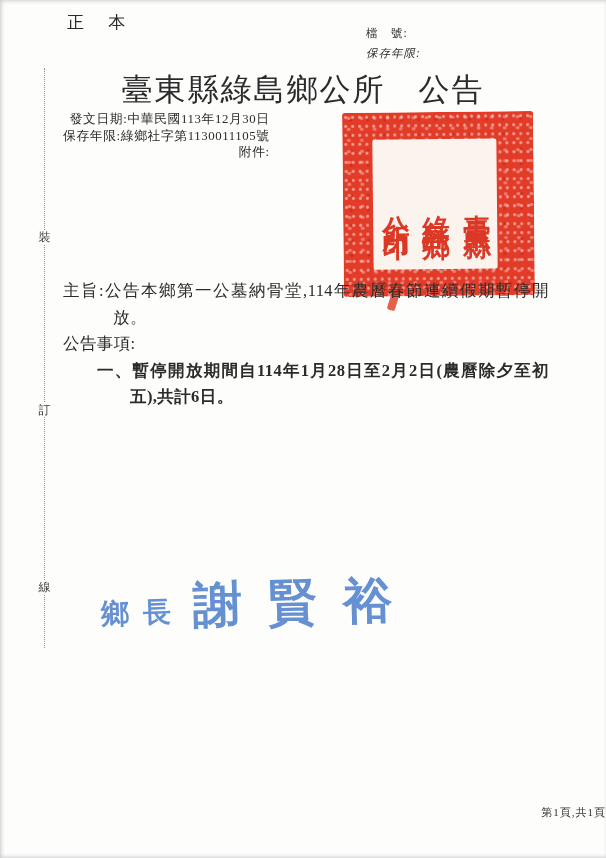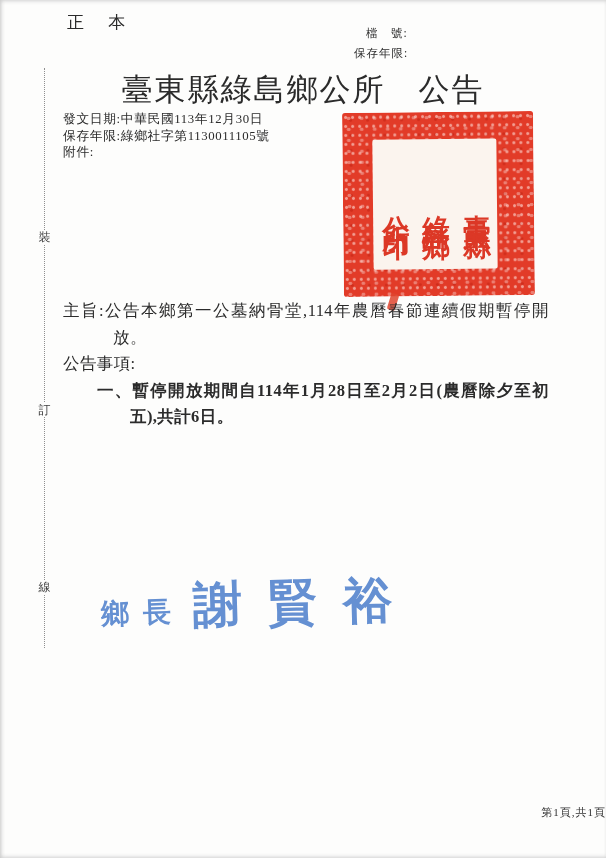--- a/index.html
+++ b/index.html
@@ -4,23 +4,23 @@
 <style>
   html,body{margin:0;padding:0;background:#e9e9e9;}
   #page{
     position:relative;width:606px;height:858px;background:#fdfdfc;
     font-family:"Liberation Serif","DejaVu Serif",serif;color:#2b2b2b;
     overflow:hidden;margin:0 auto;
     box-shadow:inset 3px 0 4px -2px #c9c9c9, inset 0 3px 4px -2px #d5d5d5, inset 0 -3px 4px -2px #d5d5d5;
   }
   .copy-label{position:absolute;left:67px;top:11px;font-size:17px;letter-spacing:10px;white-space:nowrap;}
   .file-no{position:absolute;left:366px;top:26px;font-size:11.5px;letter-spacing:1px;}
-  .retention{position:absolute;left:354px;top:46px;font-size:11.5px;letter-spacing:1px;}
+  .retention{position:absolute;left:366px;top:46px;font-size:11.5px;letter-spacing:1px;font-style:italic;}
   .doc-title{position:absolute;left:0;top:69px;width:100%;text-align:center;font-size:31px;letter-spacing:2px;white-space:nowrap;}
-  .meta{position:absolute;left:63px;top:111px;font-size:12.8px;line-height:16.5px;letter-spacing:0.6px;}
+  .meta{position:absolute;left:63px;top:111px;font-size:12.8px;line-height:16.5px;letter-spacing:0.6px;text-align:right;}
   .meta div{white-space:nowrap;}
 
   
   .bind-line{position:absolute;left:44px;top:68px;height:580px;width:0;border-left:1px dotted #8f8f8f;}
   .bind-mark{position:absolute;left:33px;width:23px;text-align:center;font-size:12px;color:#3c3c3c;background:#fdfdfc;line-height:14px;}
   .bind-mark.m0{top:230px;}
   .bind-mark.m1{top:403px;}
   .bind-mark.m2{top:580px;}
 
   
@@ -39,21 +39,21 @@
     border-radius:2px;
   }
   .seal-col{
     writing-mode:vertical-rl;text-orientation:upright;
     font-size:28px;font-weight:bold;color:#dc3826;letter-spacing:8px;line-height:38px;
     transform:scale(0.98,1.02);
   }
   .seal-smudge{position:absolute;left:45px;top:181px;width:8px;height:17px;background:#df452f;transform:rotate(18deg);border-radius:2px;opacity:.85;}
 
   
-  .body-text{position:absolute;left:63px;top:298px;width:486px;font-size:16.5px;line-height:26.5px;letter-spacing:0.4px;text-align:justify;}
+  .body-text{position:absolute;left:63px;top:278px;width:486px;font-size:16.5px;line-height:26.5px;letter-spacing:0.4px;text-align:justify;}
   .hang{padding-left:50px;text-indent:-50px;}
   .heading{padding-left:0;}
   .item{padding-left:67px;text-indent:-33px;font-weight:bold;}
 
   
   .signature{position:absolute;left:95px;top:570px;width:400px;height:90px;color:#6590d2;}
   .sig-title{position:absolute;left:6px;top:24px;font-size:28px;font-weight:bold;letter-spacing:14px;transform:rotate(-2deg);white-space:nowrap;}
   .sig-name{position:absolute;left:98px;top:0px;font-size:49px;font-weight:bold;letter-spacing:26px;transform:rotate(-1.5deg);white-space:nowrap;}
 
   .footer{position:absolute;left:0;top:805px;width:100%;text-align:right;font-size:11px;letter-spacing:1px;color:#333;}

